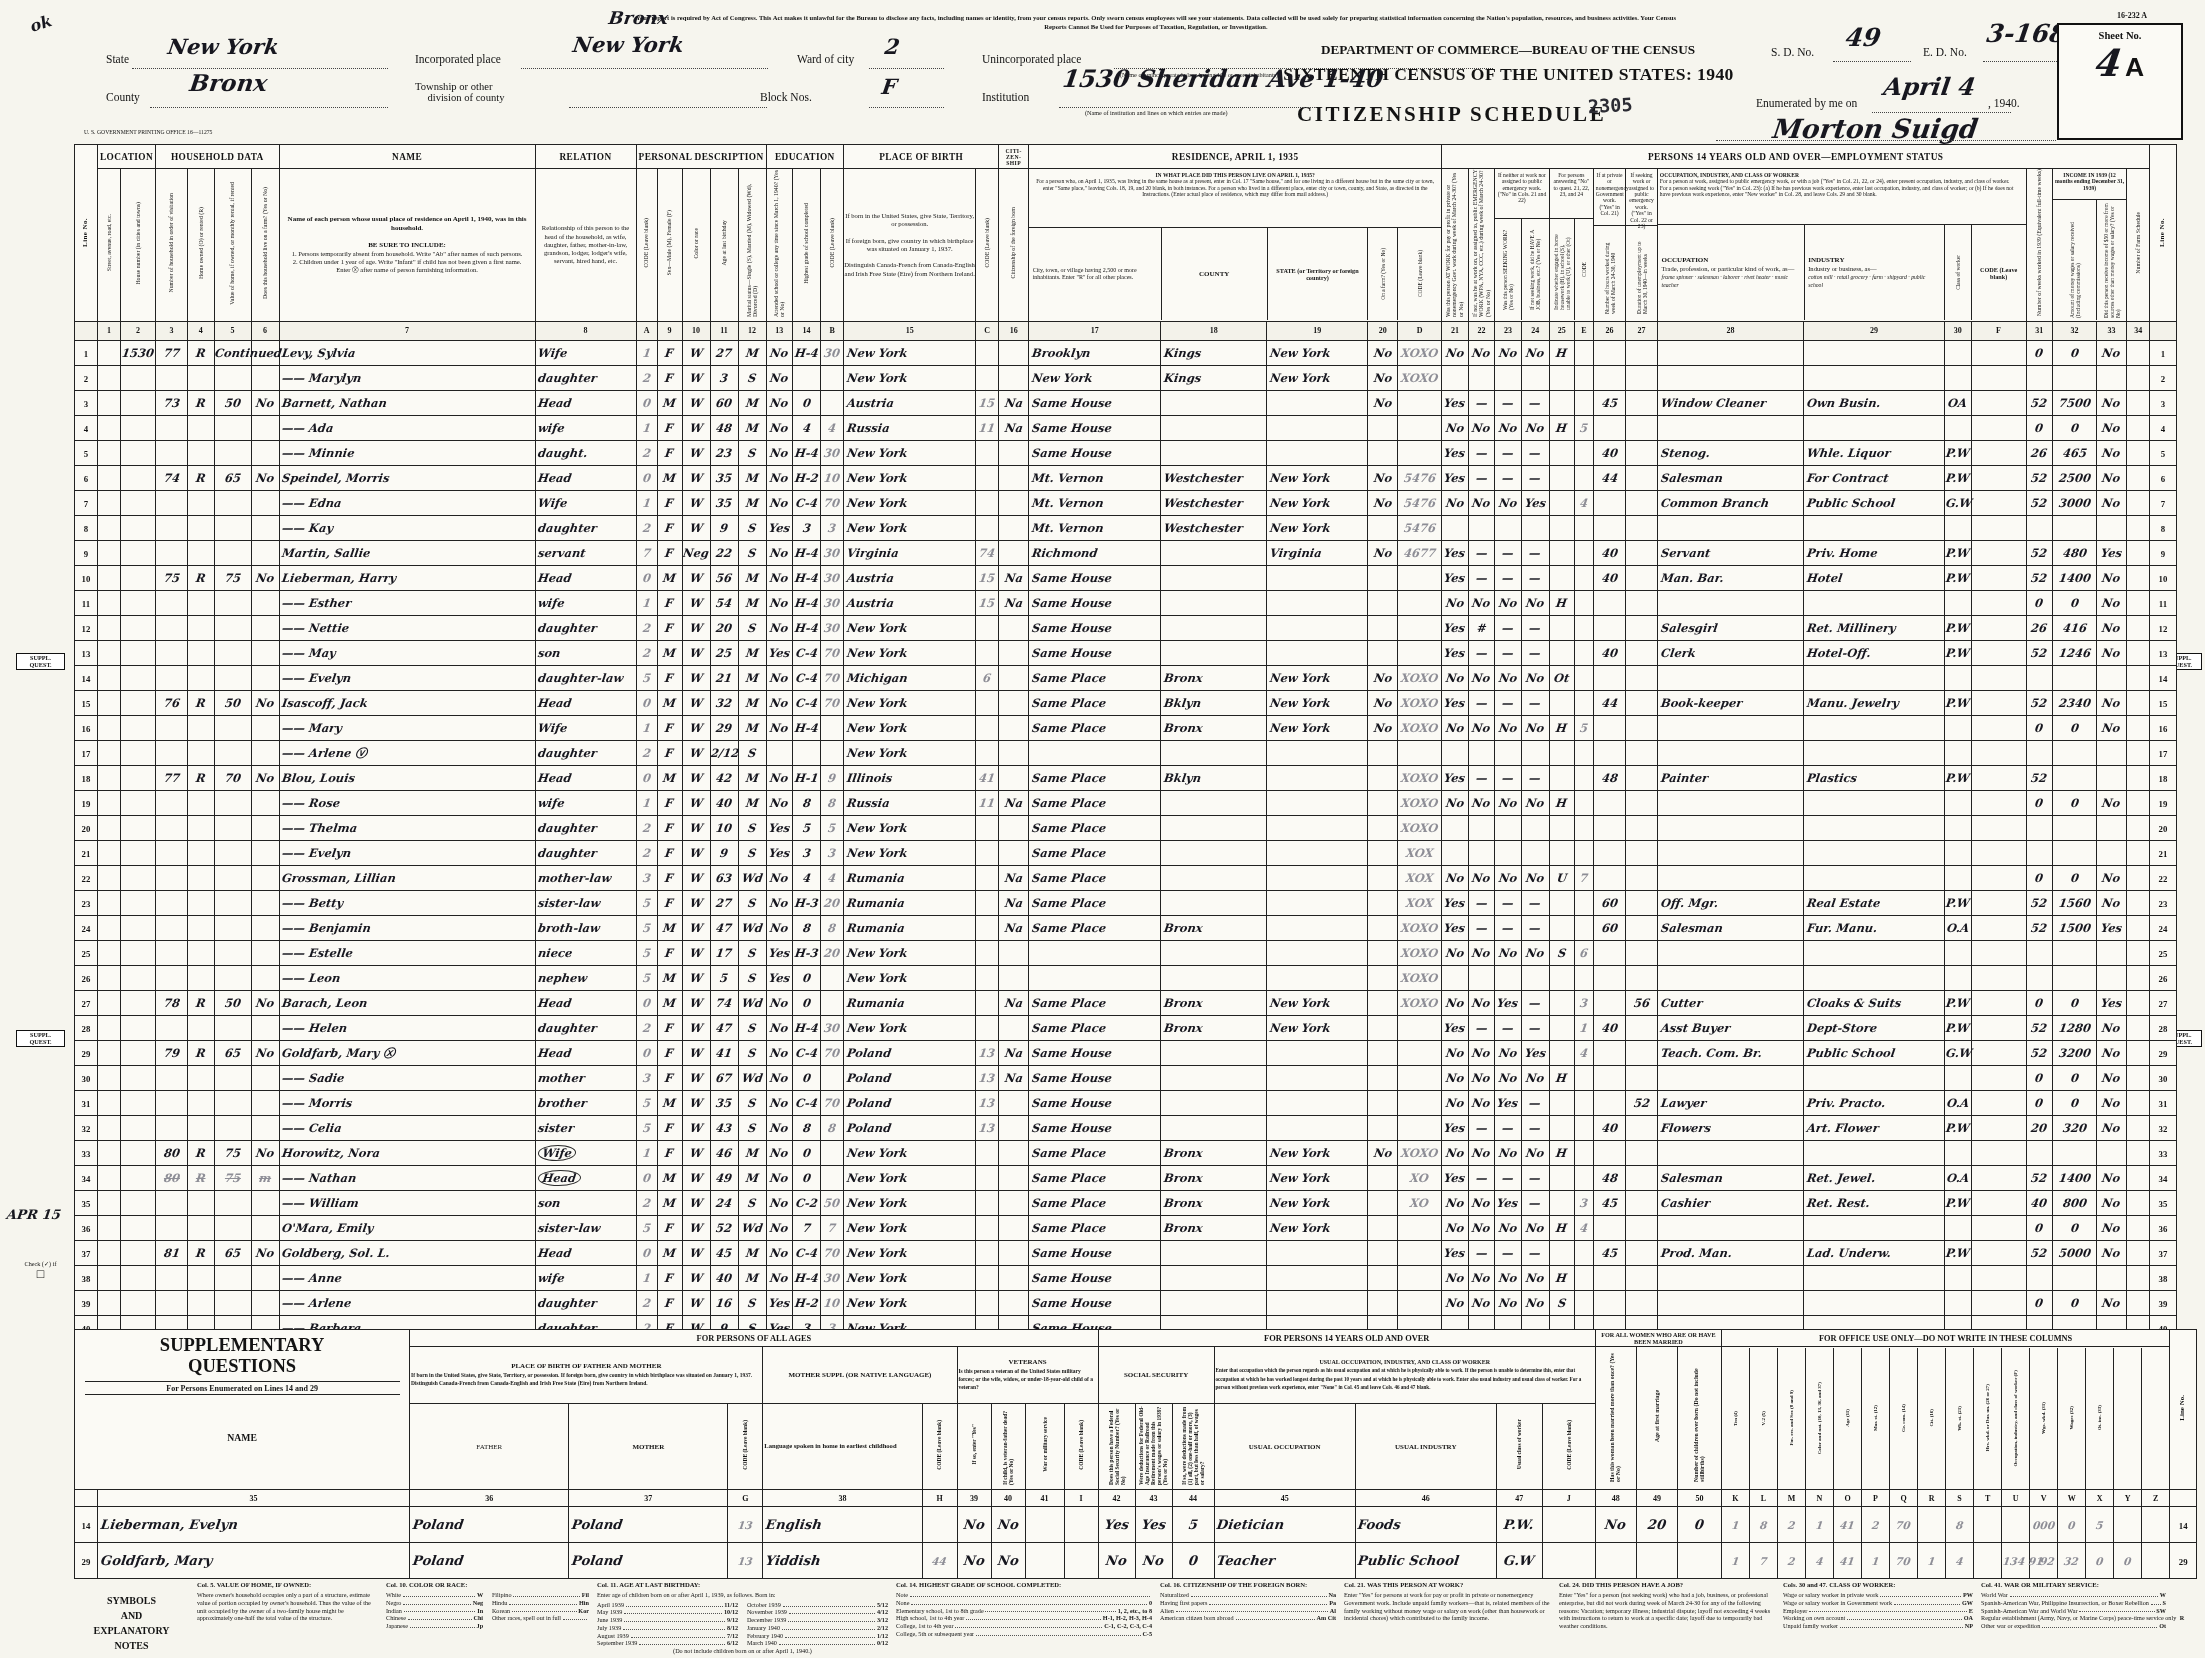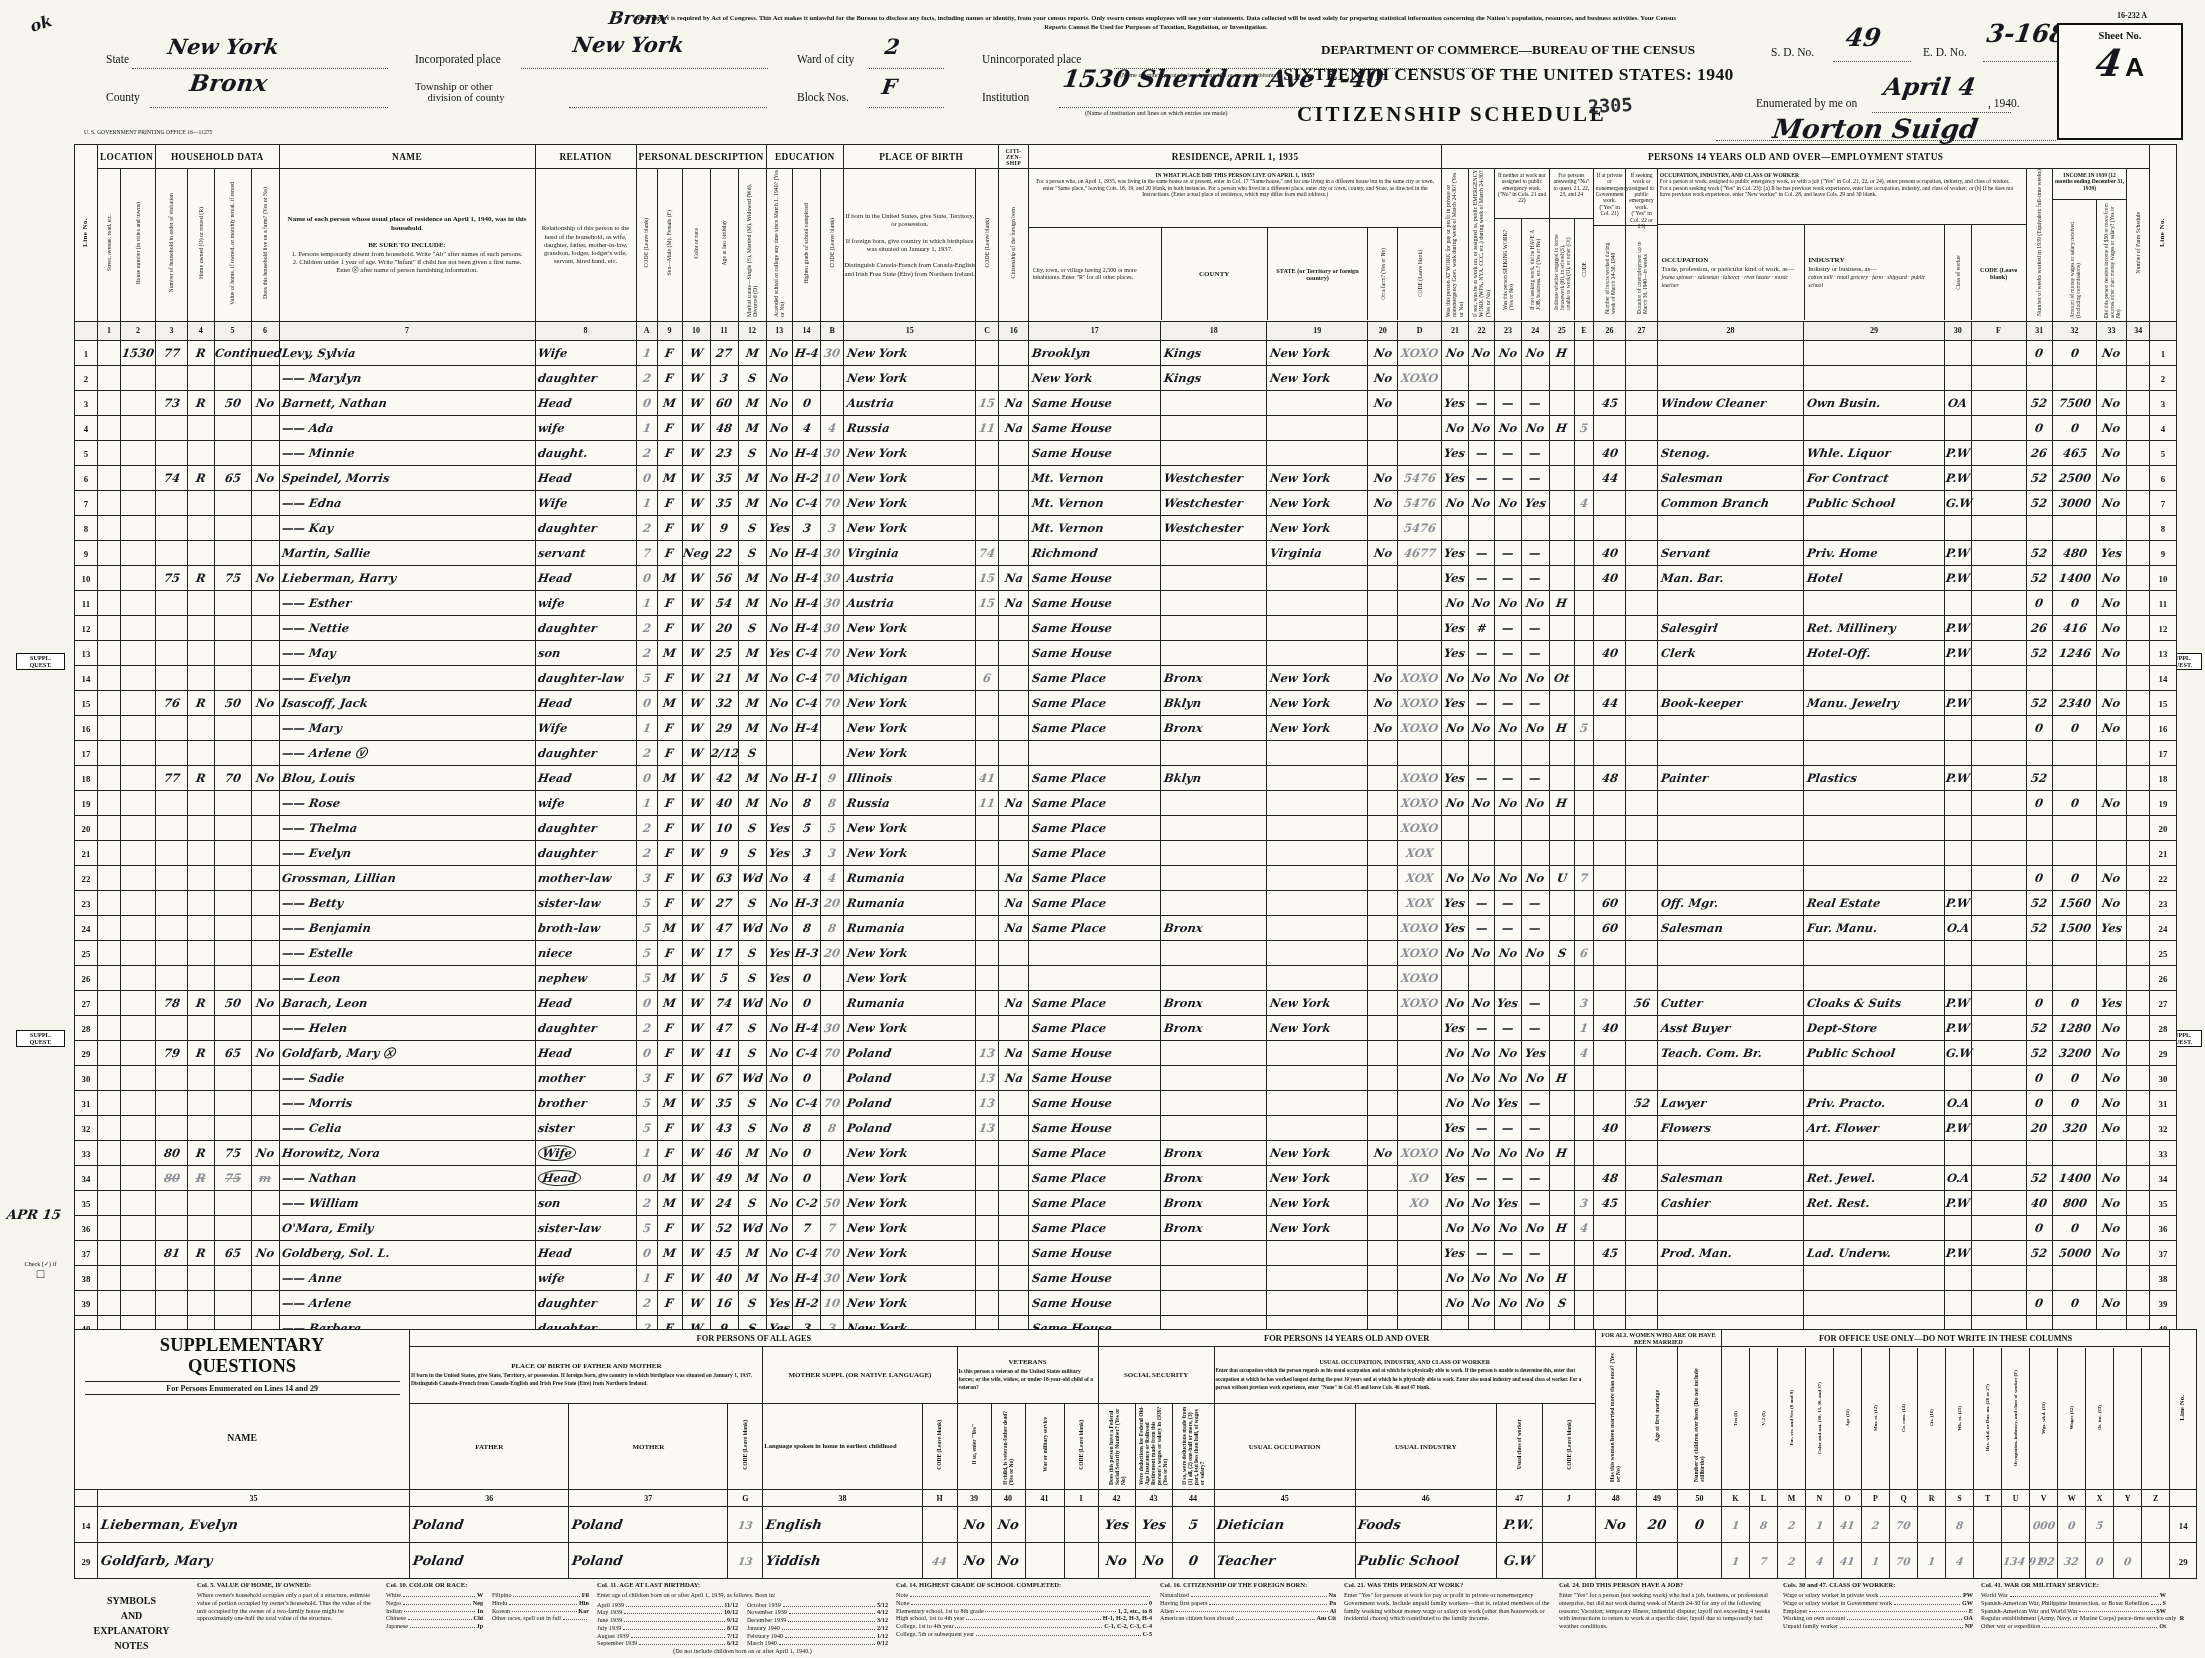--- a/index.html
+++ b/index.html
@@ -86,21 +86,21 @@
   <div class="abs uline" style="left:1114px;top:67px;width:379px;"></div>
   <span class="abs tiny" style="left:1120px;top:71px;">(Name of unincorporated place having 100 or more inhabitants)</span>
 
   <span class="abs lbl" style="left:106px;top:91px;">County</span>
   <span class="abs hw" style="left:190px;top:69px;font-size:23px;">Bronx</span>
   <div class="abs uline" style="left:150px;top:106px;width:238px;"></div>
 
   <span class="abs" style="left:415px;top:81px;font-size:10.6px;"><span>Township or other</span><br><span style="padding-left:12.4px;">division of county</span></span>
   <div class="abs uline" style="left:569px;top:106px;width:198px;"></div>
 
-  <span class="abs lbl" style="left:797px;top:91px;">Block Nos.</span>
+  <span class="abs lbl" style="left:760px;top:91px;">Block Nos.</span>
   <span class="abs hw hwbig" style="left:882px;top:74px;">F</span>
   <div class="abs uline" style="left:869px;top:106px;width:75px;"></div>
 
   <span class="abs lbl" style="left:982px;top:91px;">Institution</span>
   <span class="abs hw" style="left:1063px;top:64px;font-size:24px;white-space:nowrap;">1530 Sheridan Ave 1-40</span>
   <div class="abs uline" style="left:1059px;top:106px;width:256px;"></div>
   <span class="abs tiny" style="left:1085px;top:109px;">(Name of institution and lines on which entries are made)</span>
 
   <span class="abs" style="left:84px;top:129px;font-size:5.7px;">U. S. GOVERNMENT PRINTING OFFICE   16—11275</span>
 
@@ -2232,21 +2232,21 @@
               <div>
                 <span class="vt2" style="font-size: 5px; max-height: 132px;"></span>
               </div>
               <div>
                 <span class="vt2" style="font-size: 5px; max-height: 132px;"></span>
               </div>
             </div>
           </th>
       </tr>
       <tr class="ssub">
-        <th style="font-size:7px;font-weight:700;">FATHER</th>
+        <th style="font-size:7px;font-weight:400;">FATHER</th>
         <th style="font-size:7px;font-weight:700;">MOTHER</th>
         <th><span class="vt2">CODE (Leave blank)</span></th>
         <th class="blocktxt"><span>Language spoken in home in earliest childhood</span></th>
         <th><span class="vt2">CODE (Leave blank)</span></th>
         <th><span class="vt2">If so, enter "Yes"</span></th>
         <th><span class="vt2">If child, is veteran-father dead? (Yes or No)</span></th>
         <th><span class="vt2">War or military service</span></th>
         <th><span class="vt2">CODE (Leave blank)</span></th>
         <th><span class="vt2">Does this person have a Federal Social Security Number? (Yes or No)</span></th>
         <th><span class="vt2" style="max-height:81px;">Were deductions for Federal Old-Age Insurance or Railroad Retirement made from this person's wages or salary in 1939? (Yes or No)</span></th>

